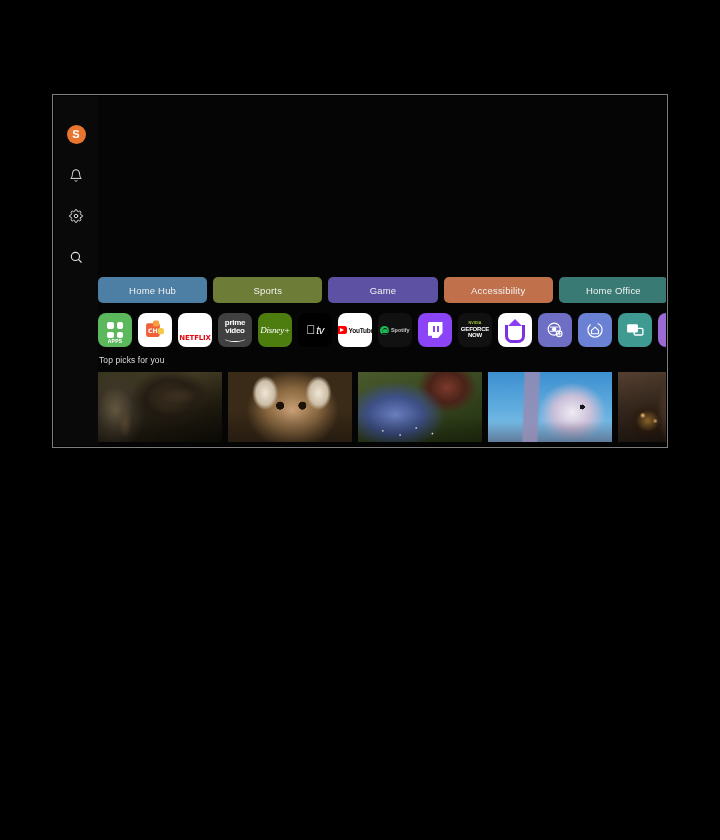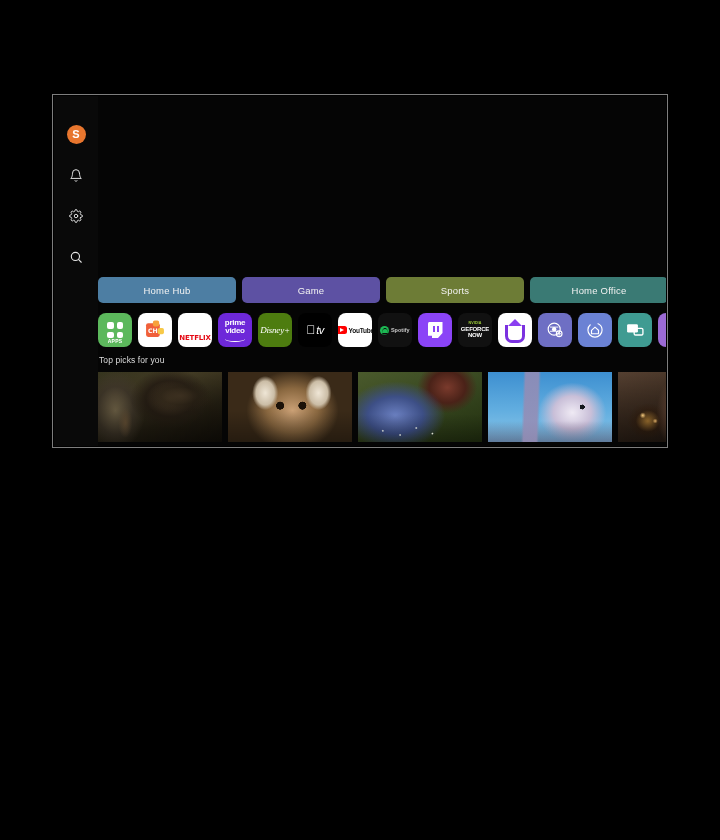--- a/index.html
+++ b/index.html
@@ -505,25 +505,28 @@
 
     </div>
 
     <div id="content">
 
 
       <div id="tabs">
         <div class="tab" style="background: rgb(77, 126, 163);">
           <span>Home Hub</span>
         </div>
+        <div class="tab" style="background: rgb(109, 124, 54);">
+          <span>Sports</span>
+        </div>
         <div class="tab" style="background: rgb(93, 81, 163);">
           <span>Game</span>
         </div>
-        <div class="tab" style="background: rgb(109, 124, 54);">
-          <span>Sports</span>
+        <div class="tab" style="background: rgb(193, 112, 76);">
+          <span>Accessibility</span>
         </div>
         <div class="tab" style="background: rgb(58, 122, 116);">
           <span>Home Office</span>
         </div>
       </div>
 
       <div id="apps-row">
 
         <div class="app" style="background:#5cb85c">
           <div class="apps-grid">
@@ -543,21 +546,21 @@
               <rect x="20" y="13" width="9" height="9" rx="2.5" fill="#f7c948"></rect>
               <text x="13" y="20" font-family="DejaVu Sans, sans-serif" font-size="9" font-weight="bold" fill="#ffffff" text-anchor="middle">CH</text>
             </svg>
           </span>
         </div>
 
         <div class="app" style="background:#ffffff">
           <span class="txt-netflix">NETFLIX</span>
         </div>
 
-        <div class="app" style="background:#6d28d9">
+        <div class="app" style="background:#404040">
           <span class="prime-wrap">
             <span class="p1">prime</span>
             <span class="p2">video</span>
             <span class="prime-smile"></span>
           </span>
         </div>
 
         <div class="app" style="background:#4d7c0f">
           <span class="txt-disney">Disney+</span>
         </div>

